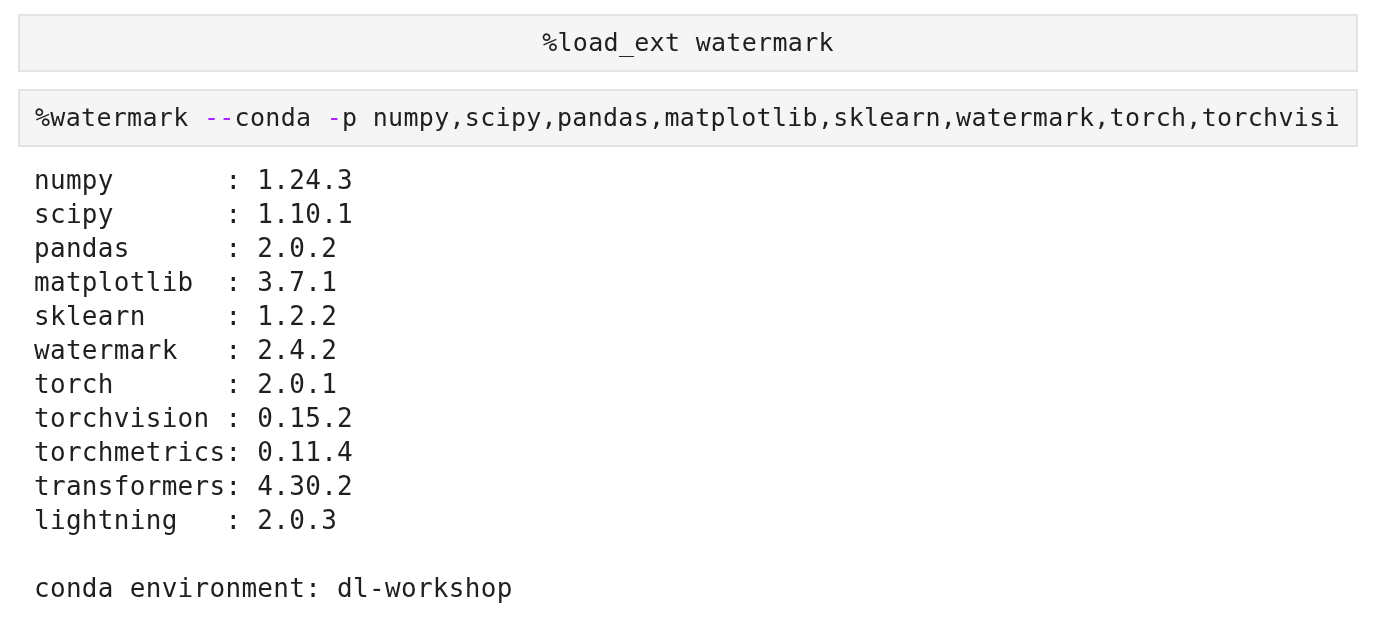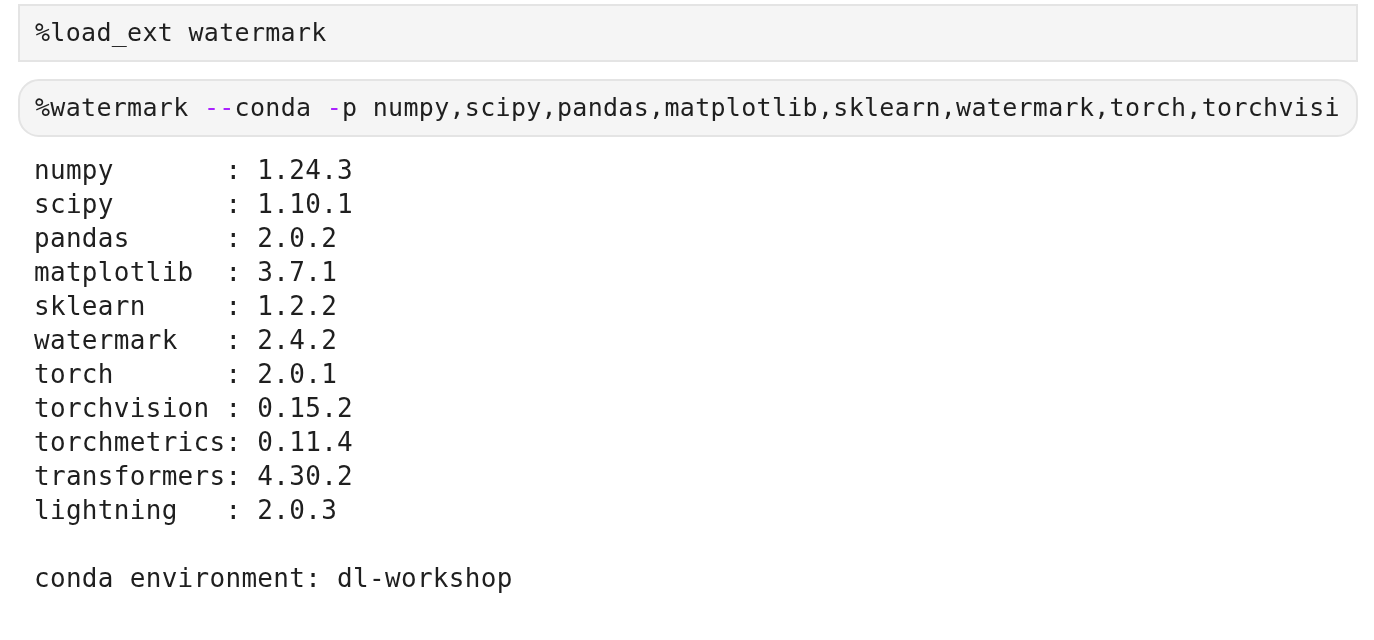--- a/index.html
+++ b/index.html
@@ -22,22 +22,22 @@
     background: var(--cell-bg, #f5f5f5);
     border: 2px solid var(--cell-border, #e4e4e4);
     padding: 11px 15px;
     font-size: 25px;
     line-height: 32px;
     letter-spacing: 0.3px;
     color: var(--code-text, #1f1f1f);
     white-space: pre;
     overflow: hidden;
   }
-  .code-cell:first-child { margin-top: 4px; }
-  .code-cell + .code-cell { margin-top: 17px; border-radius: 21px; }
+  .code-cell:first-child { margin-top: 14px; text-align: center; }
+  .code-cell + .code-cell { margin-top: 17px; }
   .code-cell .op { color: var(--operator, #aa22ff); }
   .cell-output {
     margin: 16px 16px 0 34px;
     font-size: 26px;
     line-height: 34px;
     letter-spacing: 0.3px;
     color: var(--code-text, #1f1f1f);
     white-space: pre;
     overflow: hidden;
   }

